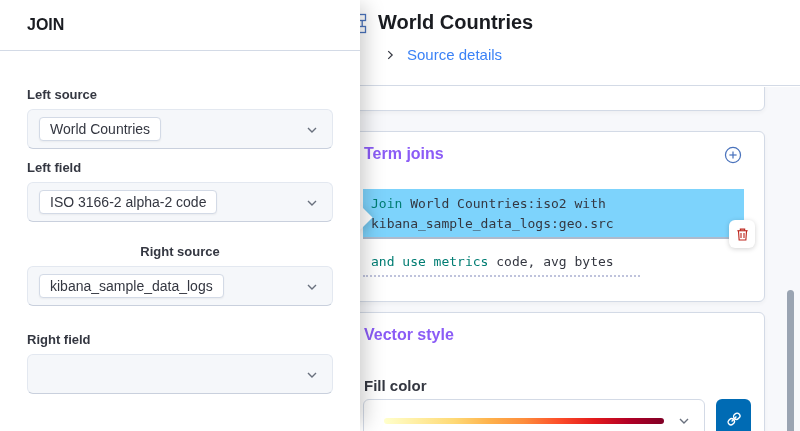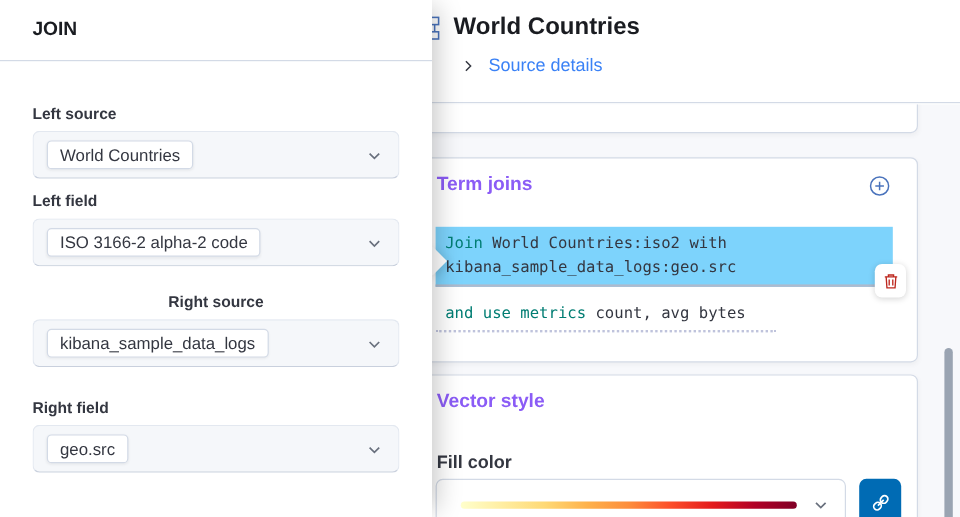--- a/index.html
+++ b/index.html
@@ -100,21 +100,21 @@
       <button class="add-join-btn">
         <svg width="18" height="18" viewBox="0 0 16 16" fill="none" stroke="#4a73bc" stroke-width="1.1">
           <circle cx="8" cy="8" r="6.7"></circle>
           <line x1="8" y1="4.8" x2="8" y2="11.2"></line>
           <line x1="4.8" y1="8" x2="11.2" y2="8"></line>
         </svg>
       </button>
 
       <div class="expr expr-join"><span class="kw">Join</span><span> World Countries:iso2 with kibana_sample_data_logs:geo.src</span></div>
 
-      <div class="expr expr-metrics"><span class="kw">and use metrics</span><span> count, avg bytes</span></div>
+      <div class="expr expr-metrics"><span class="kw">and use metrics</span><span> code, avg bytes</span></div>
 
       <button class="delete-btn">
         <svg width="15" height="15" viewBox="0 0 16 16" fill="none" stroke="#bd271e" stroke-width="1.2">
           <path d="M2.5 4 H13.5"></path>
           <path d="M5.7 4 V2.3 H10.3 V4"></path>
           <path d="M3.7 4 L4.4 13.8 H11.6 L12.3 4"></path>
           <line x1="6.4" y1="6.4" x2="6.4" y2="11.6"></line>
           <line x1="9.6" y1="6.4" x2="9.6" y2="11.6"></line>
         </svg>
       </button>
@@ -179,19 +179,18 @@
       <span class="combo-badge">kibana_sample_data_logs</span>
       <svg class="combo-chevron" width="16" height="16" viewBox="0 0 16 16" fill="none" stroke="#69707d" stroke-width="1.4">
           <polyline points="4,6 8,10 12,6"></polyline>
         </svg>
     </div>
   </div>
 
   <div class="form-row row-4">
     <label class="field-label">Right field</label>
     <div class="combo">
-      <span class="combo-badge">geo.src</span>
       <svg class="combo-chevron" width="16" height="16" viewBox="0 0 16 16" fill="none" stroke="#69707d" stroke-width="1.4">
           <polyline points="4,6 8,10 12,6"></polyline>
         </svg>
     </div>
   </div>
 </div>
 
 </body></html>

